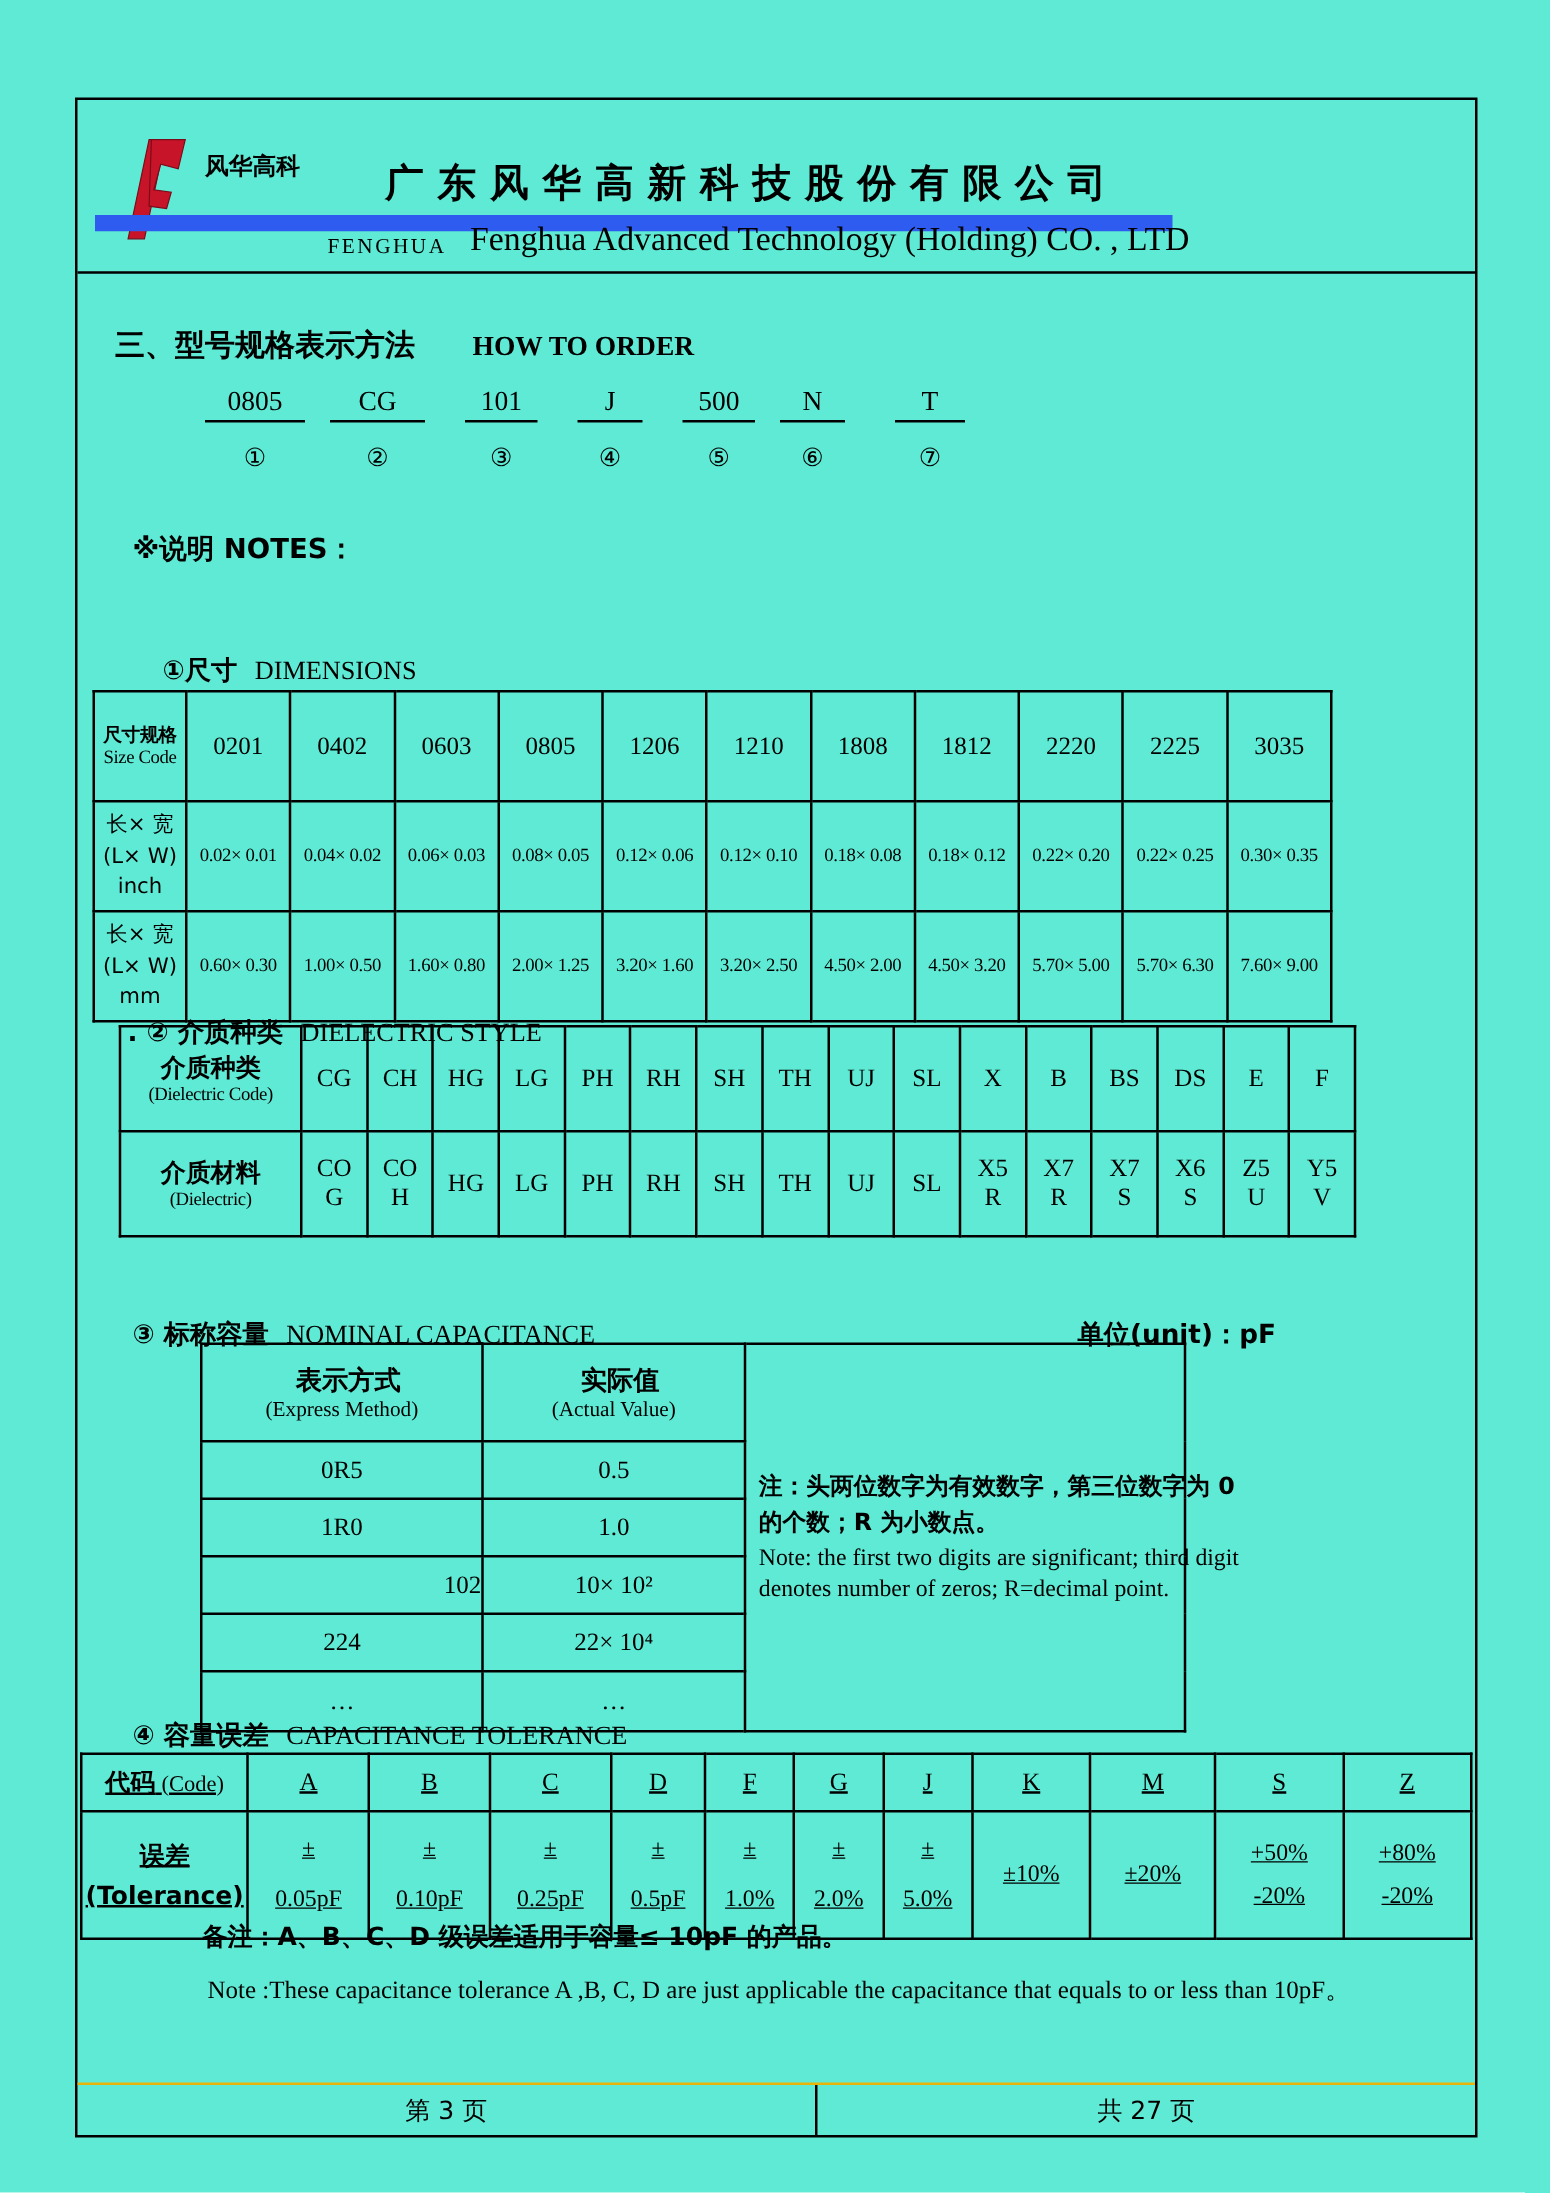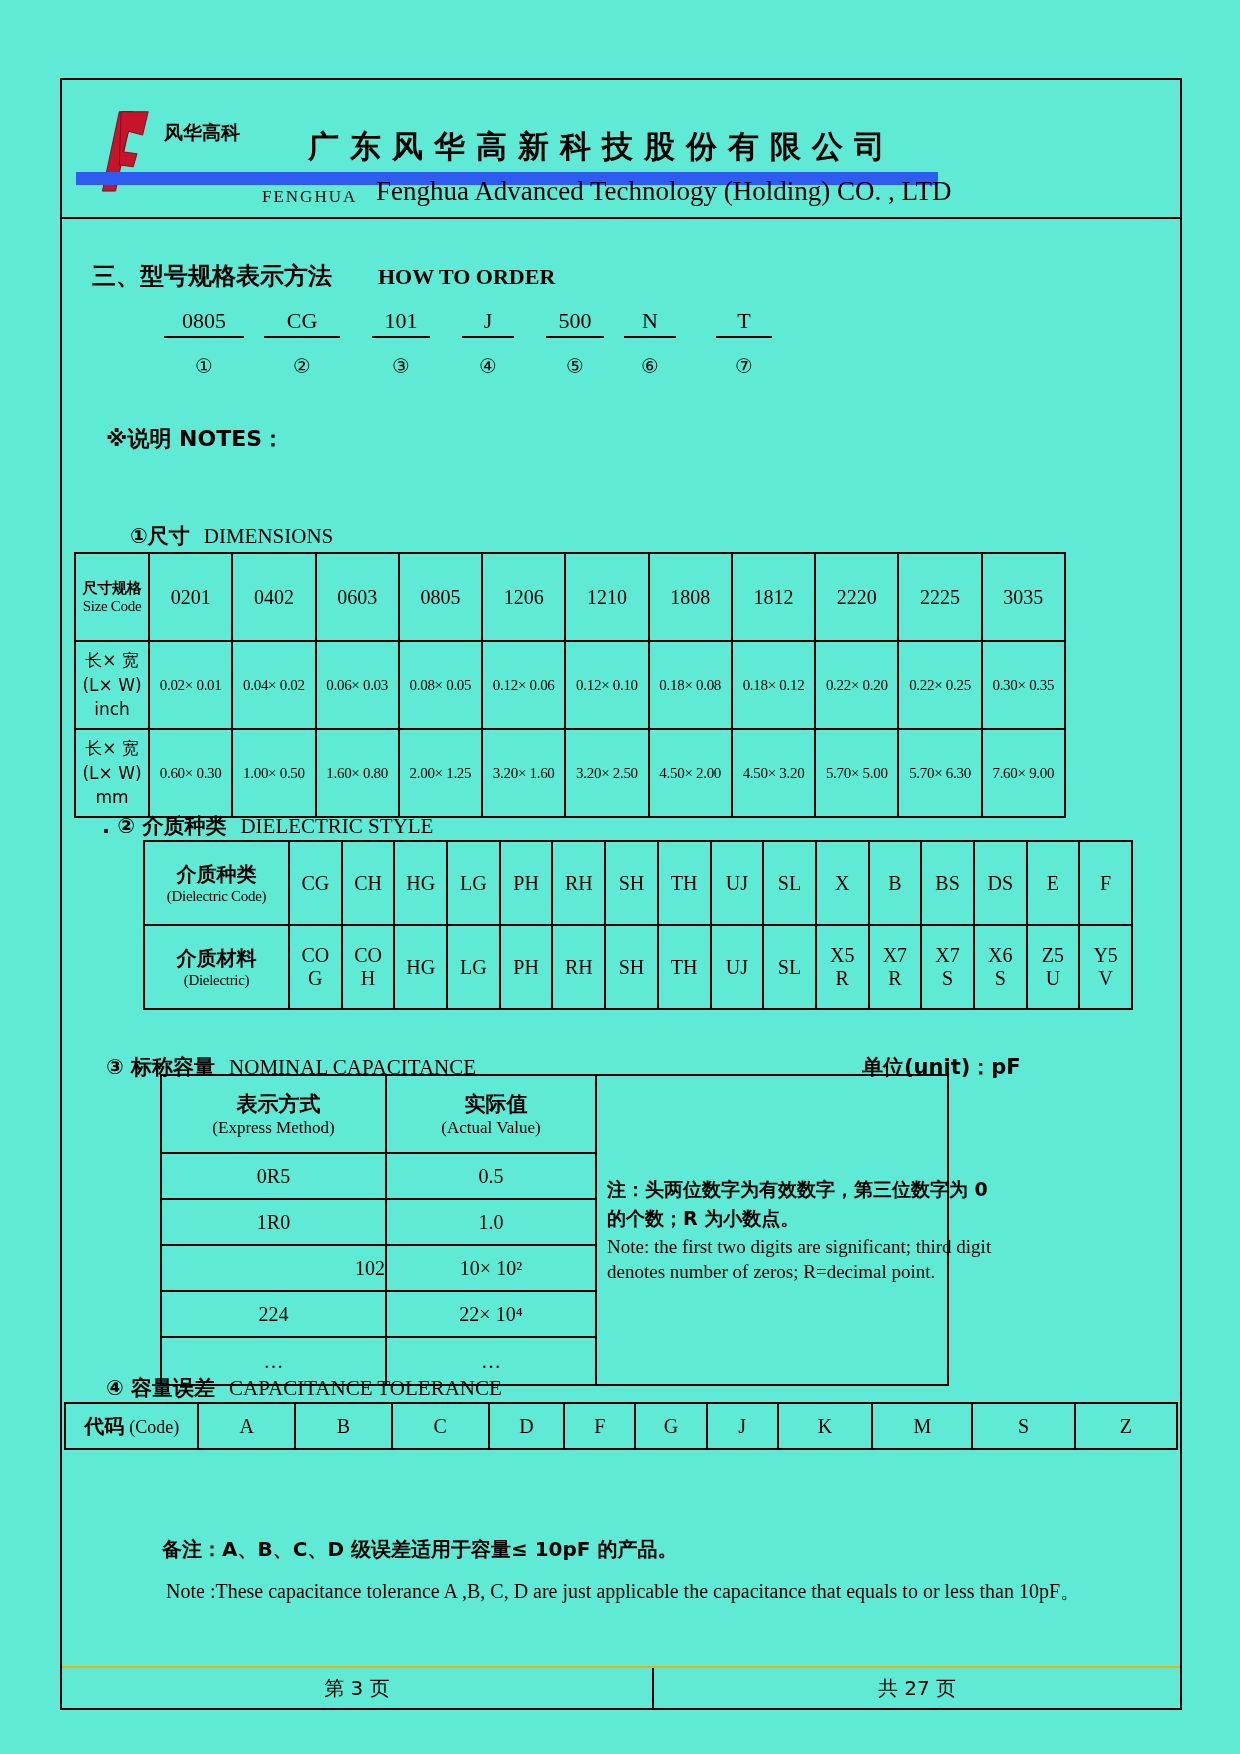--- a/index.html
+++ b/index.html
@@ -37,39 +37,39 @@
   td{border:2px solid #000;text-align:center;vertical-align:middle;padding:0;overflow:visible;}
 
   
   .dims{left:12px;top:472px;width:992px;}
   .dims td{font-size:20px;}
   .dims .rowlabel{font-size:17px;line-height:1.45;}
   .dims .small{font-size:15px;letter-spacing:-0.3px;}
   .h86 td{height:86px;}
 
   
-  .diel{left:33px;top:760px;width:990px;margin-left:48px;}
+  .diel{left:33px;top:740px;width:990px;}
   .diel td{font-size:20px;}
   .h82 td{height:82px;}
   .hdr2 .l1{font-size:20px;}
   .hdr2 .l2{font-size:15px;letter-spacing:-0.3px;}
 
   
   .nom{left:98px;top:994px;width:787px;}
   .nom td{font-size:20px;}
   .nom .hl1{font-size:21px;margin-left:10px;}
   .nom .hl2{font-size:17px;}
   .noteCell{text-align:left;vertical-align:middle;}
   .noteInner{width:470px;padding-left:10px;}
   .note-cn{font-size:19px;line-height:1.55;}
   .note-en{font-size:19px;line-height:1.35;}
 
   
   .tol{left:2px;top:1322px;width:1114px;}
-  .tol td{font-size:20px;}
+  .tol td{font-size:20px;text-decoration:underline;}
   .tol .vals td{height:100px;font-size:19px;line-height:2.1;}
   .tol .hdr td{height:44px;}
   .tol .lab1{font-size:20px;}
   .tol .lab2{font-size:18px;}
 
   .remark-cn{left:100px;top:1456px;font-size:20px;white-space:nowrap;}
   .remark-en{left:104px;top:1498px;font-size:20px;white-space:nowrap;}
 
   
   .footer{left:0;bottom:0;width:100%;height:40px;border-top:2px solid #eab308;display:flex;}
@@ -346,20 +346,46 @@
         <td>C</td>
         <td>D</td>
         <td>F</td>
         <td>G</td>
         <td>J</td>
         <td>K</td>
         <td>M</td>
         <td>S</td>
         <td>Z</td>
       </tr>
+      <tr class="vals">
+        <td>
+          <div class="cjk b lab1 pre" style="line-height:1.6;">误差
+(Tolerance)</div>
+        </td>
+        <td class="pre">±
+0.05pF</td>
+        <td class="pre">±
+0.10pF</td>
+        <td class="pre">±
+0.25pF</td>
+        <td class="pre">±
+0.5pF</td>
+        <td class="pre">±
+1.0%</td>
+        <td class="pre">±
+2.0%</td>
+        <td class="pre">±
+5.0%</td>
+        <td class="pre">±10%</td>
+        <td class="pre">±20%</td>
+        <td class="pre" style="line-height:1.8;">+50%
+-20%</td>
+        <td class="pre" style="line-height:1.8;">+80%
+-20%</td>
+      </tr>
     </tbody>
       </table>
 
     <div class="abs remark-cn cjk b">备注：A、B、C、D 级误差适用于容量≤ 10pF 的产品。</div>
     <div class="abs remark-en serif">Note :These capacitance tolerance A ,B, C, D are just applicable the capacitance that equals to or less than 10pF。</div>
 
     <div class="abs footer">
       <div class="cellL cjk">第  3  页</div>
       <div class="cellR cjk">共  27  页</div>
     </div>

